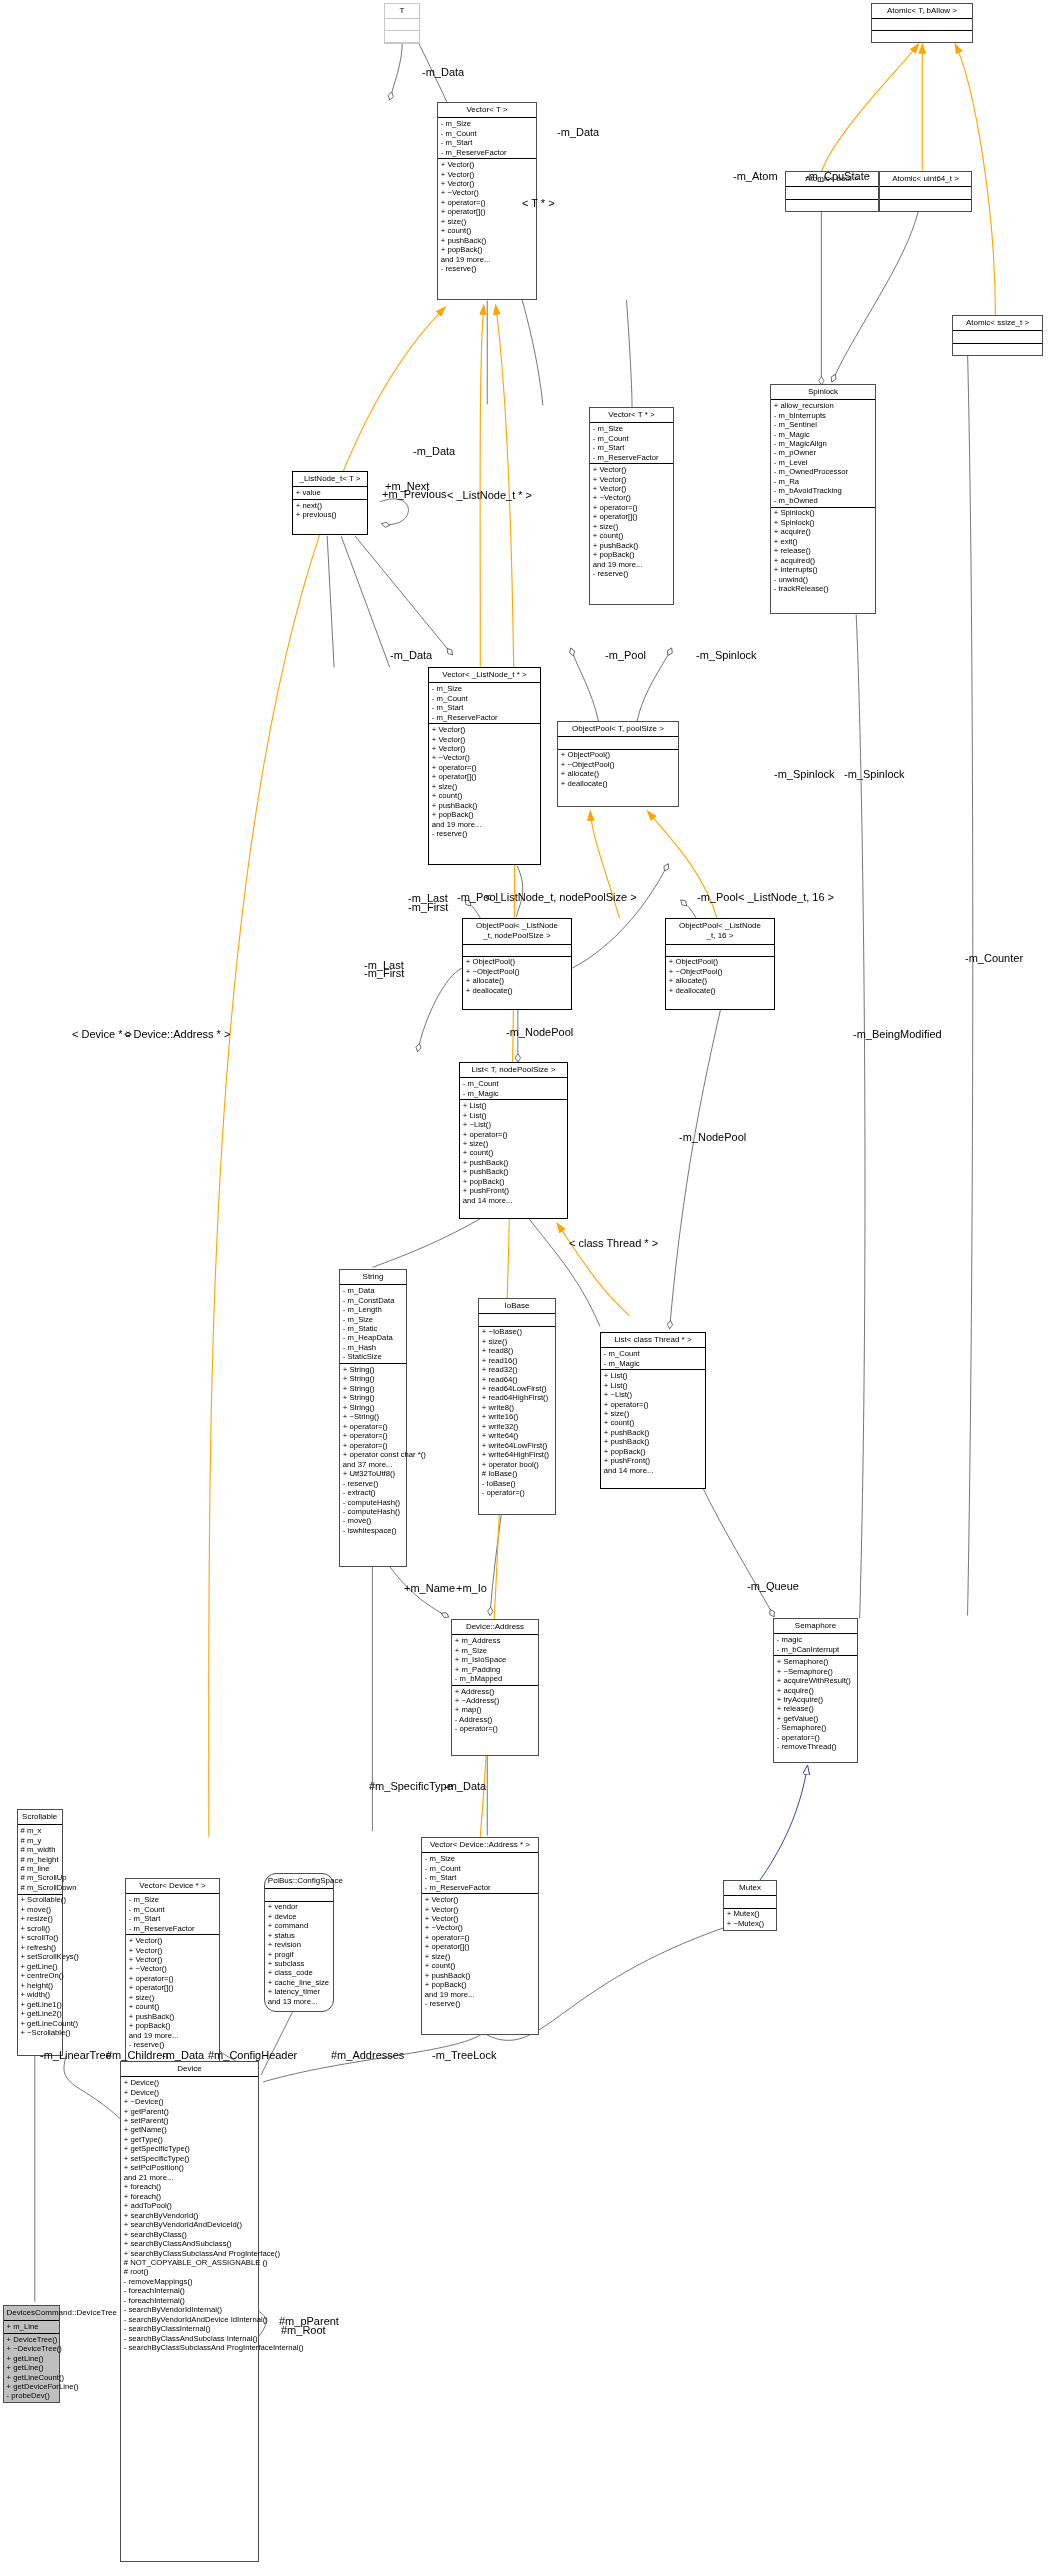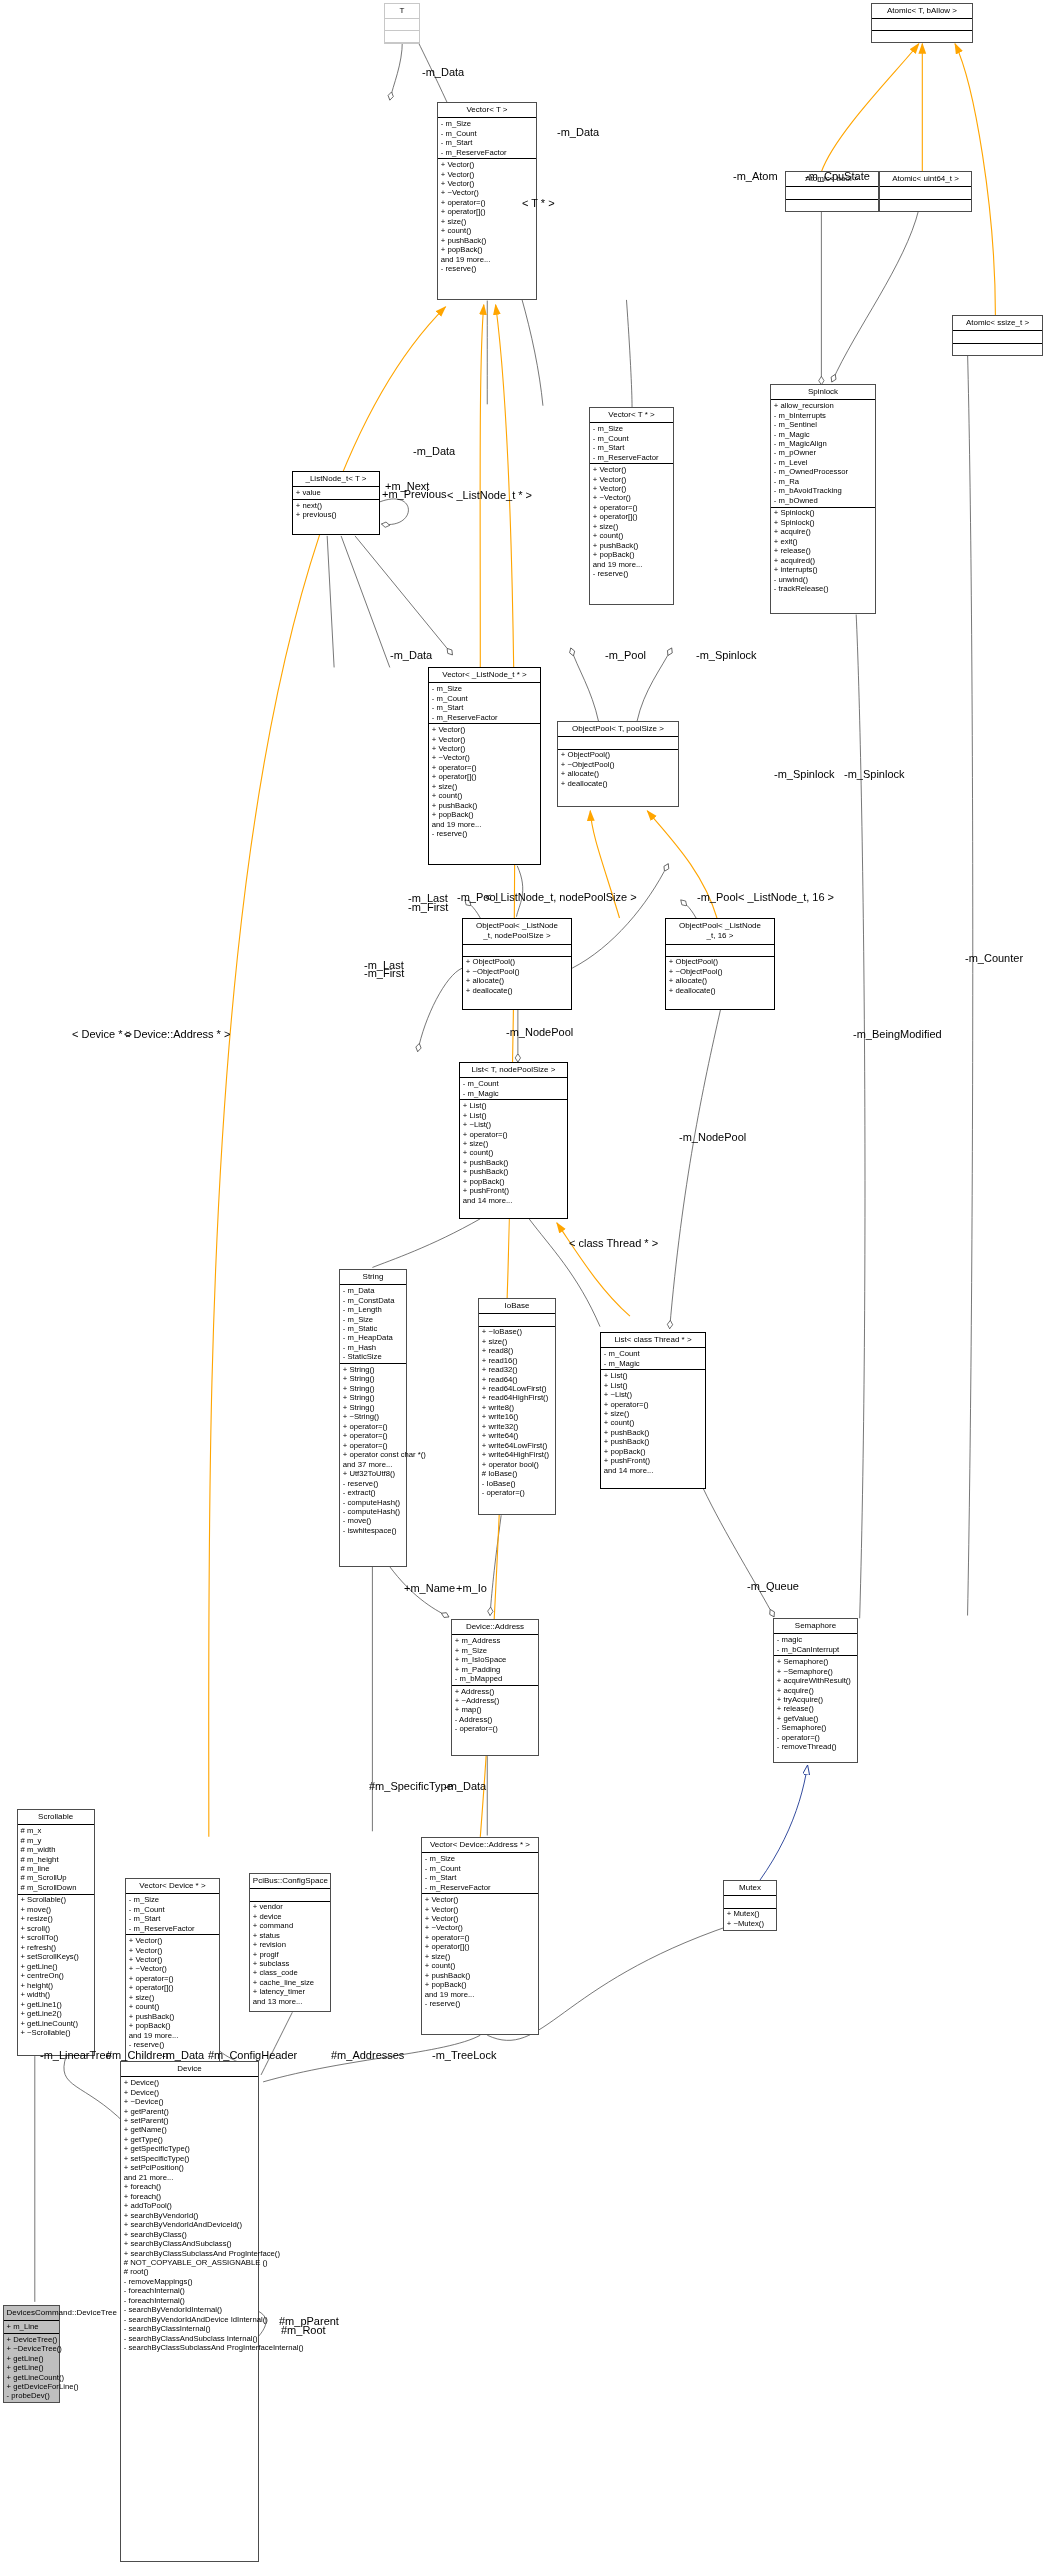--- a/index.html
+++ b/index.html
@@ -187,21 +187,21 @@
           <div class="row">+ Spinlock()</div>
           <div class="row">+ acquire()</div>
           <div class="row">+ exit()</div>
           <div class="row">+ release()</div>
           <div class="row">+ acquired()</div>
           <div class="row">+ interrupts()</div>
           <div class="row">- unwind()</div>
           <div class="row">- trackRelease()</div>
         </div>
       </div>
-      <div class="uml " style="left: 292px; top: 471px; width: 88px; min-height: 64px;">
+      <div class="uml " style="left: 292px; top: 471px; width: 76px; min-height: 64px;">
         <div class="hdr">_ListNode_t&lt; T &gt;</div>
         <div class="sec">
           <div class="row">+ value</div>
         </div>
         <div class="sec">
           <div class="row">+ next()</div>
           <div class="row">+ previous()</div>
         </div>
       </div>
       <div class="uml " style="left: 428px; top: 667px; width: 113px; min-height: 198px;">
@@ -393,21 +393,21 @@
         </div>
       </div>
       <div class="uml thick" style="left: 723px; top: 1880px; width: 54px; min-height: 43px;">
         <div class="hdr">Mutex</div>
         <div class="sec empty"></div>
         <div class="sec">
           <div class="row">+ Mutex()</div>
           <div class="row">+ ~Mutex()</div>
         </div>
       </div>
-      <div class="uml thick" style="left: 16.7px; top: 1809px; width: 78px; min-height: 247px;">
+      <div class="uml thick" style="left: 16.7px; top: 1809px; width: 46px; min-height: 247px;">
         <div class="hdr">Scrollable</div>
         <div class="sec">
           <div class="row"># m_x</div>
           <div class="row"># m_y</div>
           <div class="row"># m_width</div>
           <div class="row"># m_height</div>
           <div class="row"># m_line</div>
           <div class="row"># m_ScrollUp</div>
           <div class="row"># m_ScrollDown</div>
         </div>
@@ -445,21 +445,21 @@
           <div class="row">+ operator=()</div>
           <div class="row">+ operator[]()</div>
           <div class="row">+ size()</div>
           <div class="row">+ count()</div>
           <div class="row">+ pushBack()</div>
           <div class="row">+ popBack()</div>
           <div class="row">and 19 more...</div>
           <div class="row">- reserve()</div>
         </div>
       </div>
-      <div class="uml thick" style="left: 249px; top: 1873px; width: 82px; min-height: 139px;">
+      <div class="uml thick" style="left: 264px; top: 1873px; width: 70px; min-height: 139px; border-radius: 12px;">
         <div class="hdr">PciBus::ConfigSpace</div>
         <div class="sec empty"></div>
         <div class="sec">
           <div class="row">+ vendor</div>
           <div class="row">+ device</div>
           <div class="row">+ command</div>
           <div class="row">+ status</div>
           <div class="row">+ revision</div>
           <div class="row">+ progif</div>
           <div class="row">+ subclass</div>

